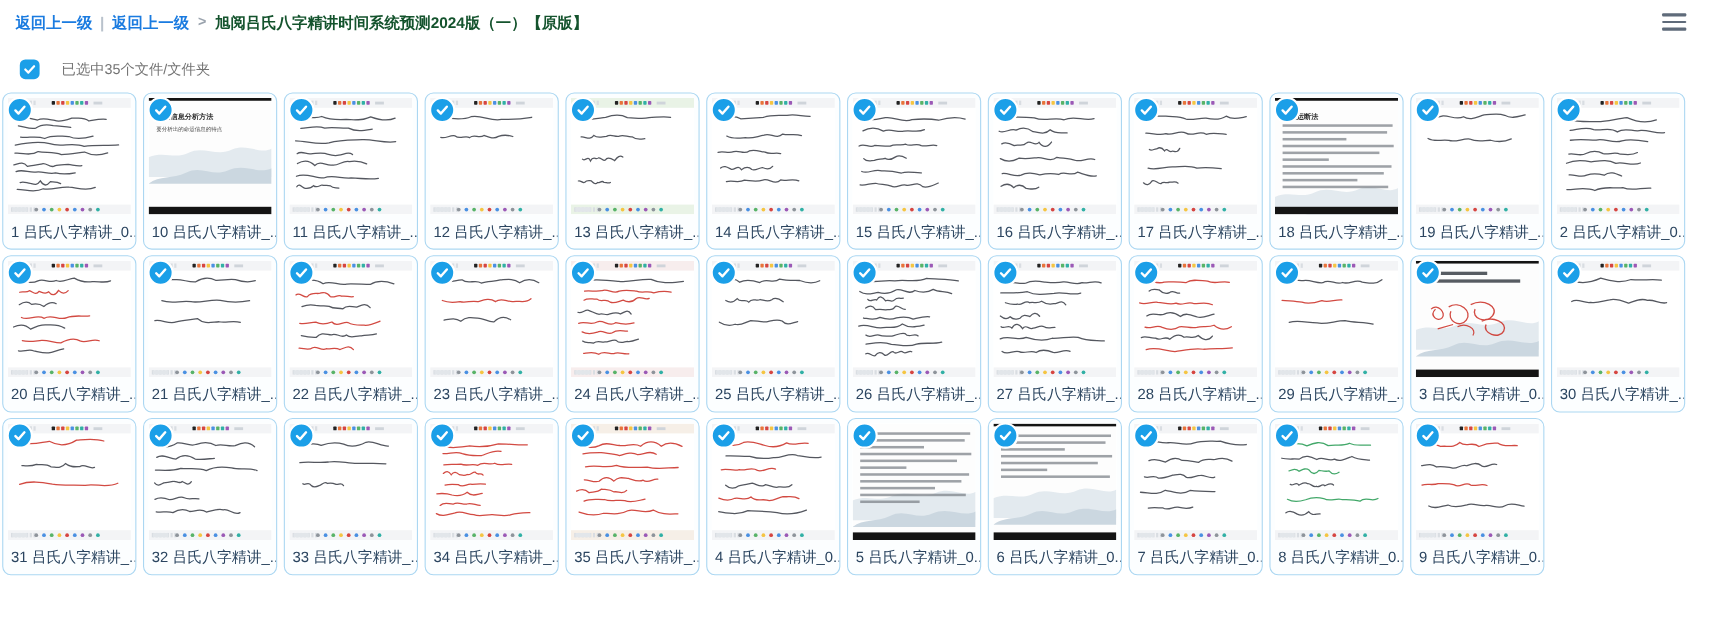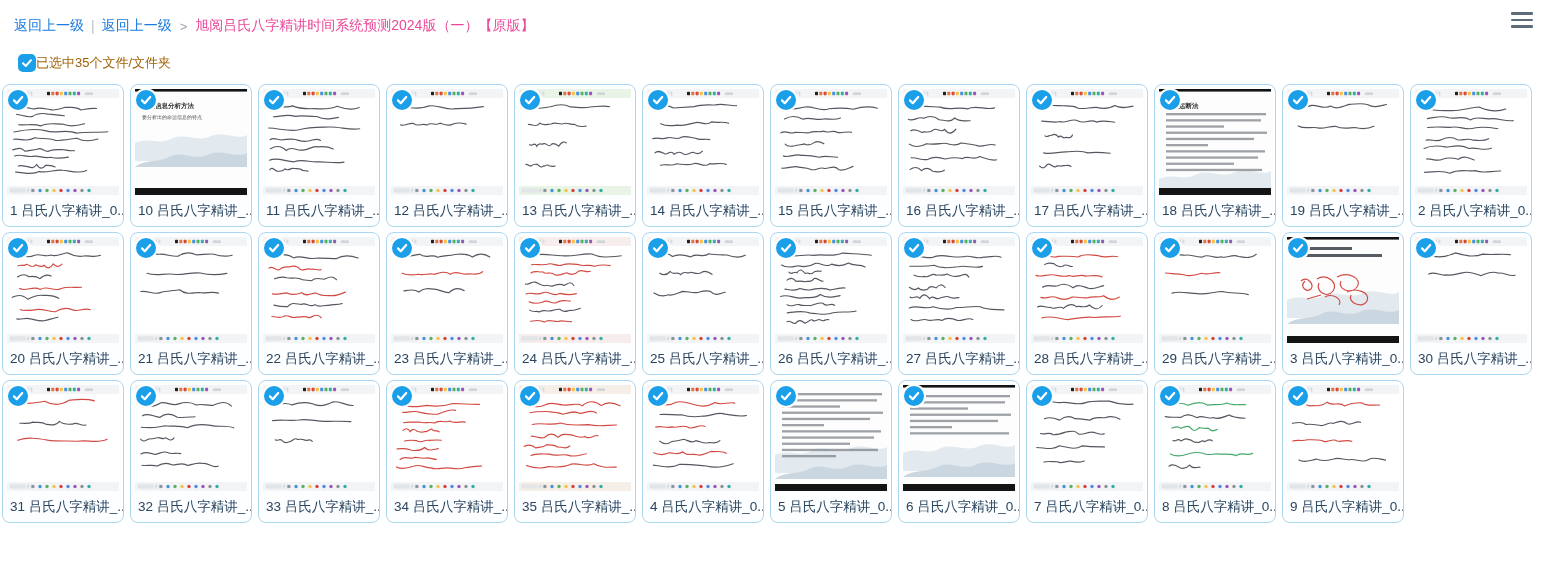--- a/index.html
+++ b/index.html
@@ -1,35 +1,35 @@
 <!DOCTYPE html>
 <html><head>
 <meta charset="utf-8">
 <style>
   * { margin:0; padding:0; box-sizing:border-box; }
   html,body { width:1563px; height:582px; overflow:hidden; background:#ffffff;
     font-family:"Liberation Sans","DejaVu Sans",sans-serif; }
 
   
   .topbar { position:relative; height:40px; padding:12px 16px 0 14px; font-size:14px;
-    display:flex; align-items:center; }
+    display:flex; align-items:flex-start;font-weight:bold; }
   .crumb-link { color:#1a7be0; cursor:pointer; text-decoration:none; }
   .crumb-sep { color:#b9c2cc; margin:0 7px; }
   .crumb-arrow { color:#9aa3ad; margin:0 8px; font-size:13px; }
-  .crumb-title { color:#ec4899; }
+  .crumb-title { color:#14532d; }
   .hamburger { position:absolute; right:30px; top:11px; width:22px; height:18px;
     display:flex; flex-direction:column; justify-content:space-between; cursor:pointer; padding:1px 0; }
   .hamburger span { display:block; height:2.6px; background:#5f6b7a; border-radius:1px; }
 
   
   .selbar { height:34px; margin-top:6px; padding-left:18px; display:flex; align-items:center; }
   .selbox { width:18px; height:18px; border-radius:5px; background:#1b9fe8; display:flex;
     align-items:center; justify-content:center; cursor:pointer; flex:0 0 auto; }
   .selbox svg { display:block; }
-  .sel-label { font-size:13px; color:#a16207; }
+  .sel-label { margin-left:20px; font-size:13px; color:#737373; }
 
   
   .grid { margin-top:4px; padding-left:2px; display:grid;
     grid-template-columns:repeat(12,122px); gap:5px 6px; }
   .card { position:relative; width:122px; height:143px; background:#fcfeff;
     border:1px solid #abd7f2; border-radius:8px; cursor:pointer; overflow:hidden; }
   .badge { position:absolute; top:3px; left:3px; width:24px; height:24px; border-radius:50%;
     background:#1b9fe8; border:2px solid #ffffff; z-index:3; display:flex; align-items:center;
     justify-content:center; cursor:pointer; }
   .thumb { position:absolute; top:4px; left:4px; width:112px; height:106px; overflow:hidden;

